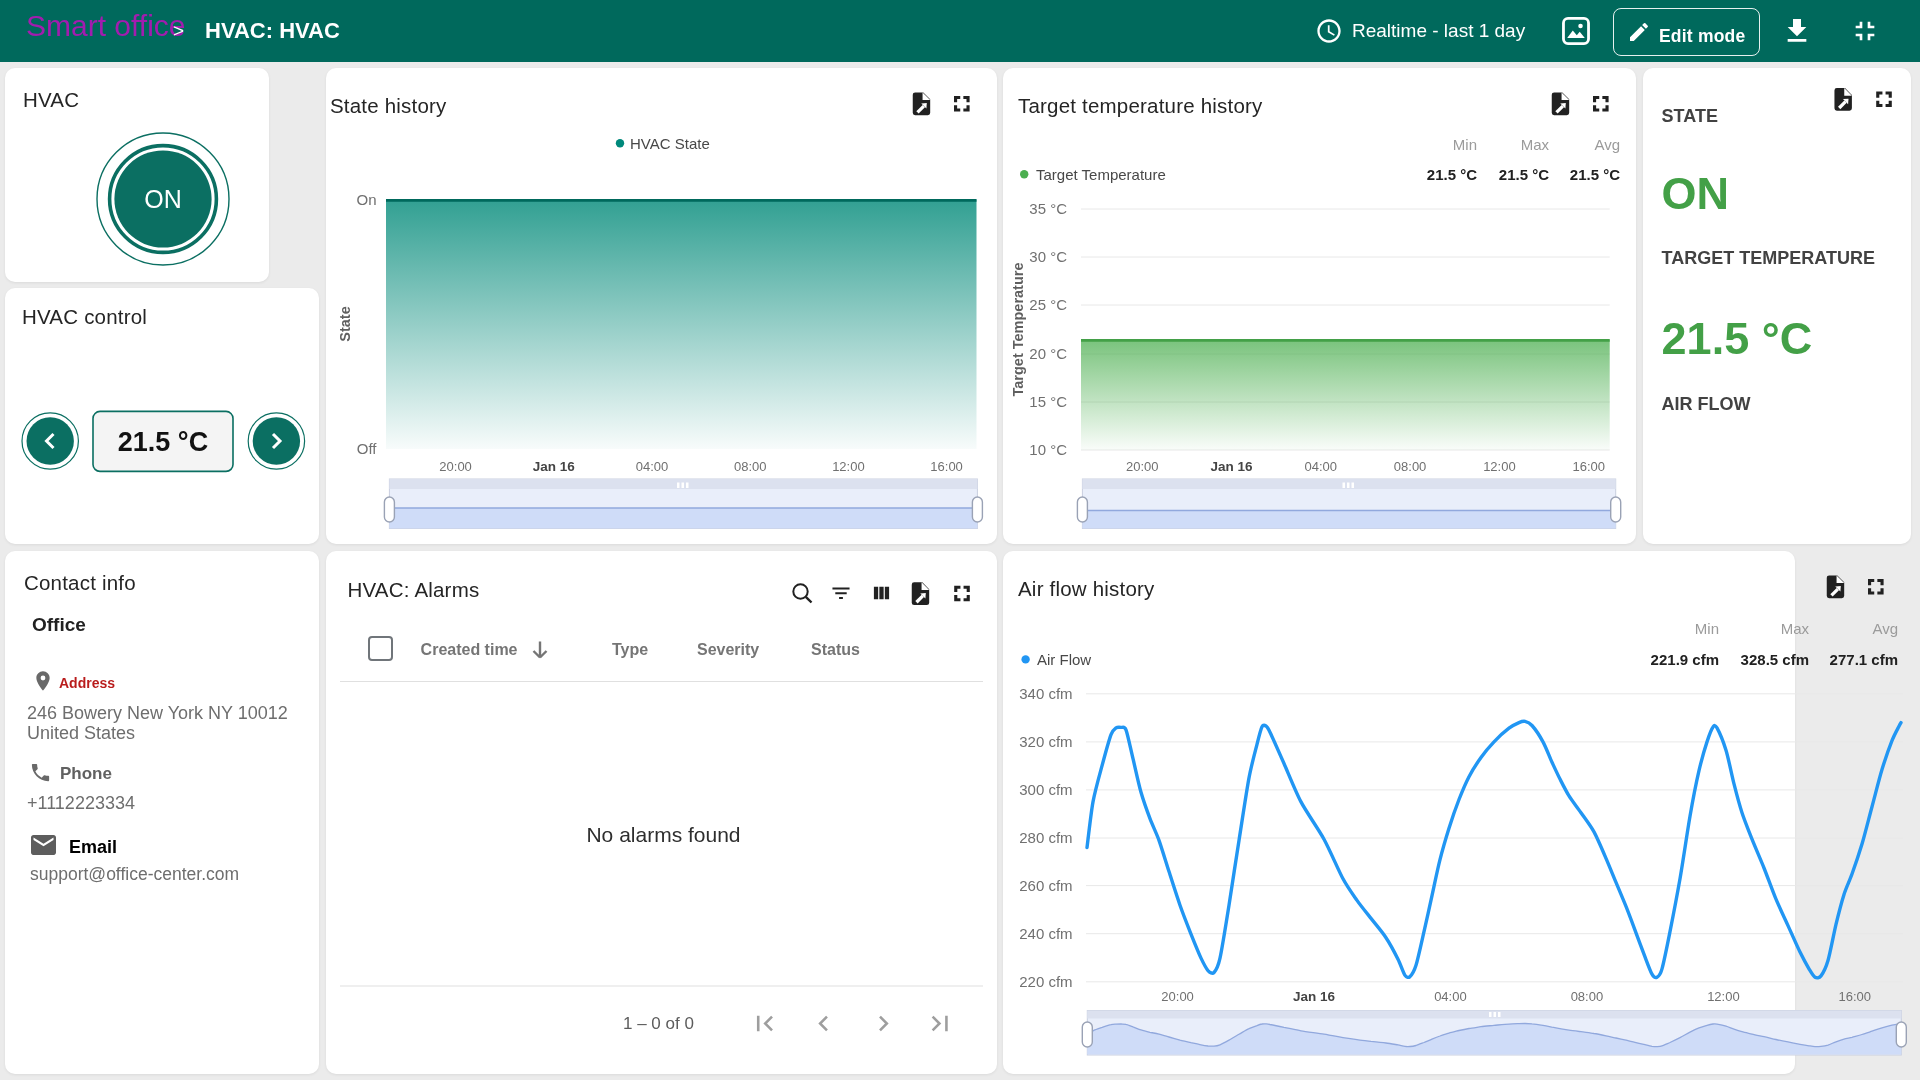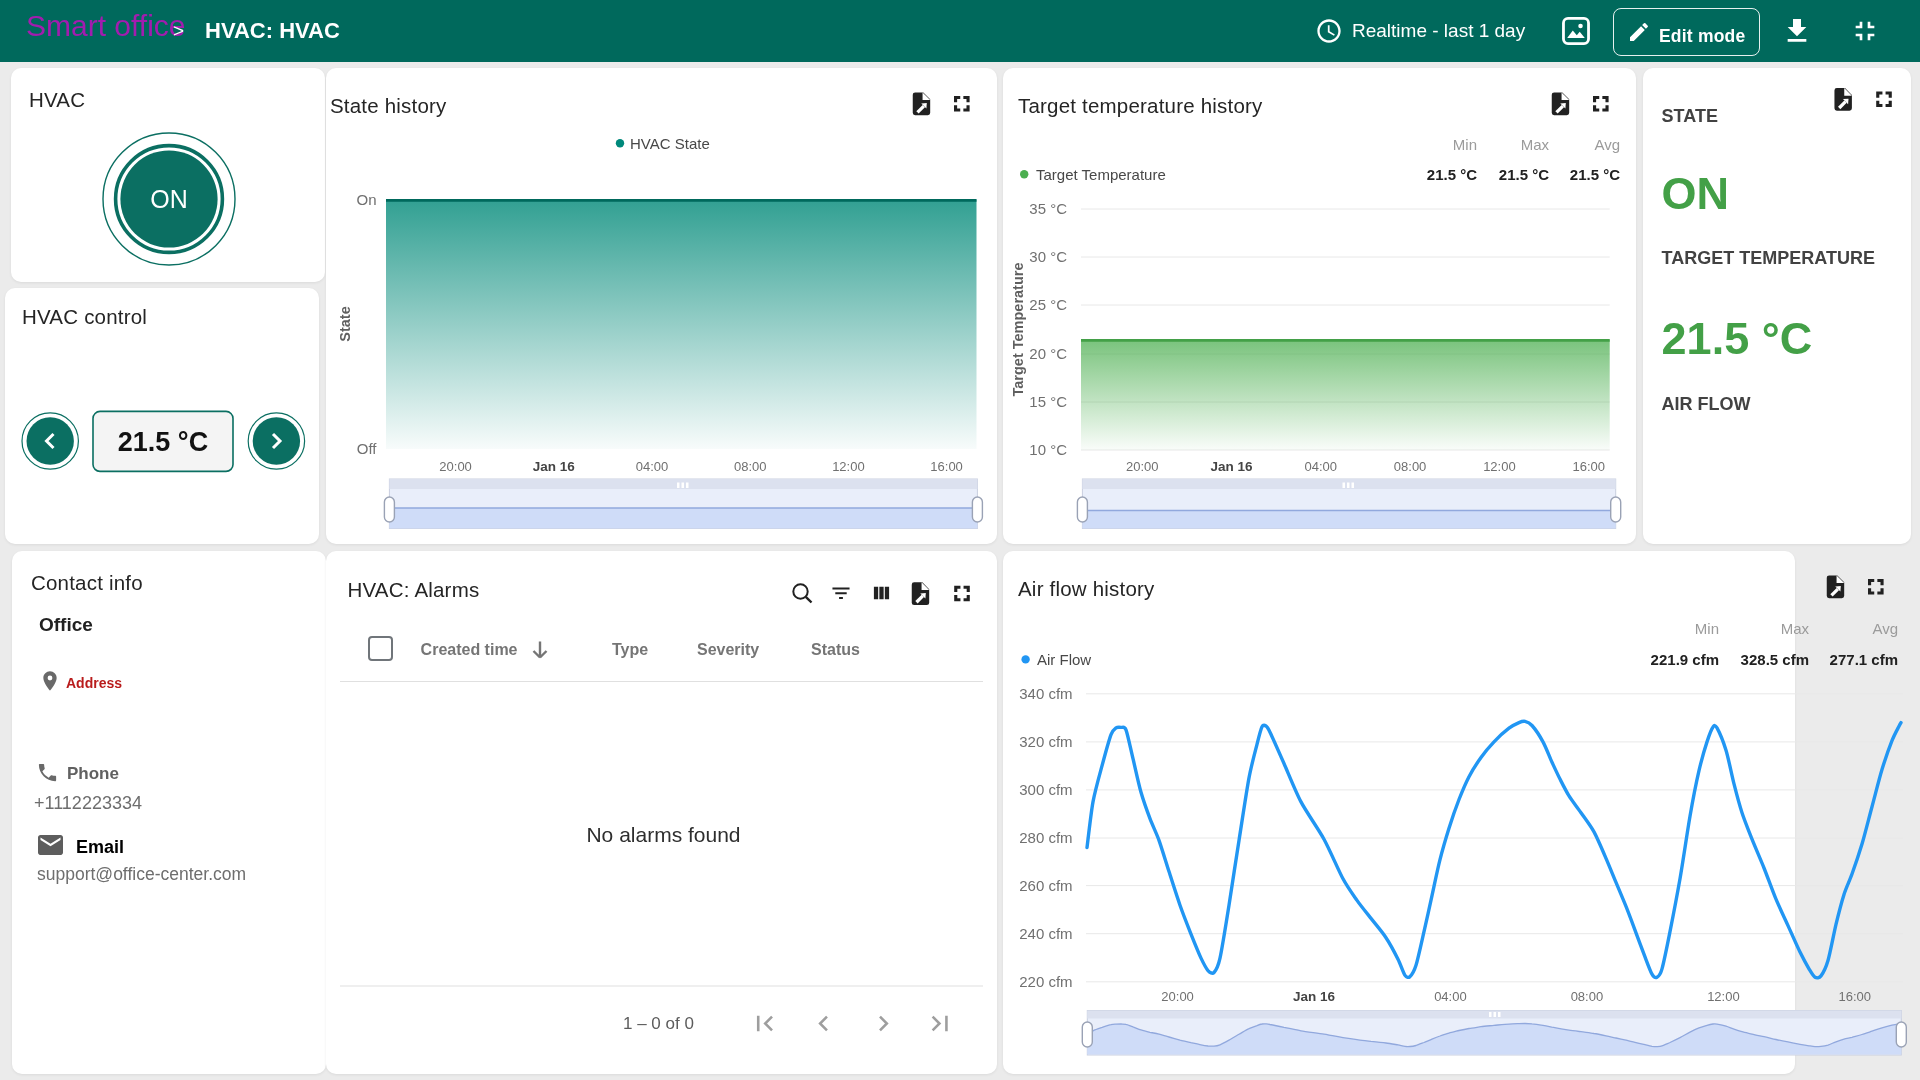--- a/index.html
+++ b/index.html
@@ -34,21 +34,21 @@
 <svg class="abs" style="left:1627px;top:20px" width="24" height="24" viewBox="0 0 24 24" fill="#fff">
  <path d="M3 17.25V21h3.75L17.81 9.94l-3.75-3.75L3 17.25zM20.71 7.04c.39-.39.39-1.02 0-1.41l-2.34-2.34a1 1 0 0 0-1.41 0l-1.83 1.83 3.75 3.75 1.83-1.83z"></path>
 </svg>
 <div class="abs" style="left:1659px;top:8px;height:56px;display:flex;align-items:center;color:#fff;font-size:17.5px;font-weight:700;letter-spacing:0.2px">Edit mode</div>
 <svg class="abs" style="left:1781px;top:15px" width="32" height="32" viewBox="0 0 24 24" fill="#fff">
  <path d="M5 20h14v-2H5v2zM19 9h-4V3H9v6H5l7 7 7-7z"></path>
 </svg>
 <svg class="abs" style="left:1849px;top:15px" width="32" height="32" viewBox="0 0 24 24" fill="#fff">
  <path d="M5 16h3v3h2v-5H5v2zm3-8H5v2h5V5H8v3zm6 11h2v-3h3v-2h-5v5zm2-11V5h-2v5h5V8h-3z"></path>
 </svg>
-<div class="card" style="left:11px;top:68px;width:314px;height:213.5px">
+<div class="card" style="left:5px;top:68px;width:264px;height:213.5px">
  <div class="wtitle" style="left:18px;top:20px">HVAC</div>
  <svg width="314" height="213" viewBox="0 0 314 213">
   <circle cx="158" cy="131" r="66" fill="none" stroke="#0b6f62" stroke-width="1.4"></circle>
   <circle cx="158" cy="131" r="53.4" fill="none" stroke="#0b6f62" stroke-width="3.6"></circle>
   <circle cx="158" cy="131" r="48.6" fill="#0b6f62"></circle>
   <text x="158" y="140" text-anchor="middle" fill="#fff" font-size="25">ON</text>
  </svg>
 </div>
 <div class="card" style="left:5px;top:287.5px;width:314px;height:256px">
  <div class="wtitle" style="left:17px;top:17px">HVAC control</div>
@@ -56,27 +56,28 @@
   <circle cx="45.2" cy="153" r="28.2" fill="none" stroke="#0b6f62" stroke-width="1.2"></circle>
   <circle cx="45.2" cy="153" r="23.7" fill="#0b6f62"></circle>
   <polyline points="48.5,146 41.5,153 48.5,160" fill="none" stroke="#fff" stroke-width="3"></polyline>
   <circle cx="271.4" cy="153" r="28.2" fill="none" stroke="#0b6f62" stroke-width="1.2"></circle>
   <circle cx="271.4" cy="153" r="23.7" fill="#0b6f62"></circle>
   <polyline points="268,146 275,153 268,160" fill="none" stroke="#fff" stroke-width="3"></polyline>
   <rect x="88" y="123.4" width="140" height="60" rx="7" fill="#f4f4f4" stroke="#0b6f62" stroke-width="1.6"></rect>
   <text x="158" y="163" text-anchor="middle" fill="#111" font-size="27" font-weight="700">21.5 °C</text>
  </svg>
 </div>
-<div class="card" style="left:12px;top:551px;width:314px;height:523px">
+<div class="card" style="left:5px;top:551px;width:314px;height:523px">
  <div class="wtitle" style="left:19px;top:20px">Contact info</div>
  <div class="abs" style="left:27px;top:63px;font-size:19px;font-weight:700;color:#212121">Office</div>
  <svg class="abs" style="left:29.5px;top:118.5px" width="16" height="22" viewBox="0 0 24 33">
   <path d="M12 2C6.5 2 2 6.5 2 12c0 7.5 10 19 10 19s10-11.5 10-19c0-5.5-4.5-10-10-10zm0 13.6a3.6 3.6 0 1 1 0-7.2 3.6 3.6 0 0 1 0 7.2z" fill="#696969"></path>
  </svg>
  <div class="abs" style="left:54px;top:124px;font-size:14px;font-weight:700;color:#b91c1c">Address</div>
+ <div class="abs" style="left:22px;top:153px;font-size:18px;color:#6e6e6e;line-height:19.5px">246 Bowery New York NY 10012<br>United States</div>
  <svg class="abs" style="left:24px;top:210px" width="23" height="23" viewBox="0 0 24 24">
   <path d="M6.62 10.79c1.44 2.83 3.76 5.14 6.59 6.59l2.2-2.2c.27-.27.67-.36 1.02-.24 1.12.37 2.33.57 3.57.57.55 0 1 .45 1 1V20c0 .55-.45 1-1 1-9.39 0-17-7.61-17-17 0-.55.45-1 1-1h3.5c.55 0 1 .45 1 1 0 1.25.2 2.45.57 3.57.11.35.03.74-.25 1.02l-2.2 2.2z" fill="#696969"></path>
  </svg>
  <div class="abs" style="left:55px;top:213px;font-size:17px;font-weight:700;color:#616161">Phone</div>
  <div class="abs" style="left:22px;top:242px;font-size:18px;color:#6e6e6e">+1112223334</div>
  <svg class="abs" style="left:26px;top:284px" width="25" height="20" viewBox="0 0 24 19">
   <path d="M21.6 0H2.4C1.08 0 .01 1.08.01 2.4L0 16.8c0 1.32 1.08 2.4 2.4 2.4h19.2c1.32 0 2.4-1.08 2.4-2.4V2.4C24 1.08 22.92 0 21.6 0zm0 4.8-9.6 6-9.6-6V2.4l9.6 6 9.6-6v2.4z" fill="#5d5d5d"></path>
  </svg>
  <div class="abs" style="left:64px;top:286px;font-size:18px;font-weight:700;color:#000000">Email</div>
  <div class="abs" style="left:25px;top:313px;font-size:17.5px;color:#6e6e6e">support@office-center.com</div>

